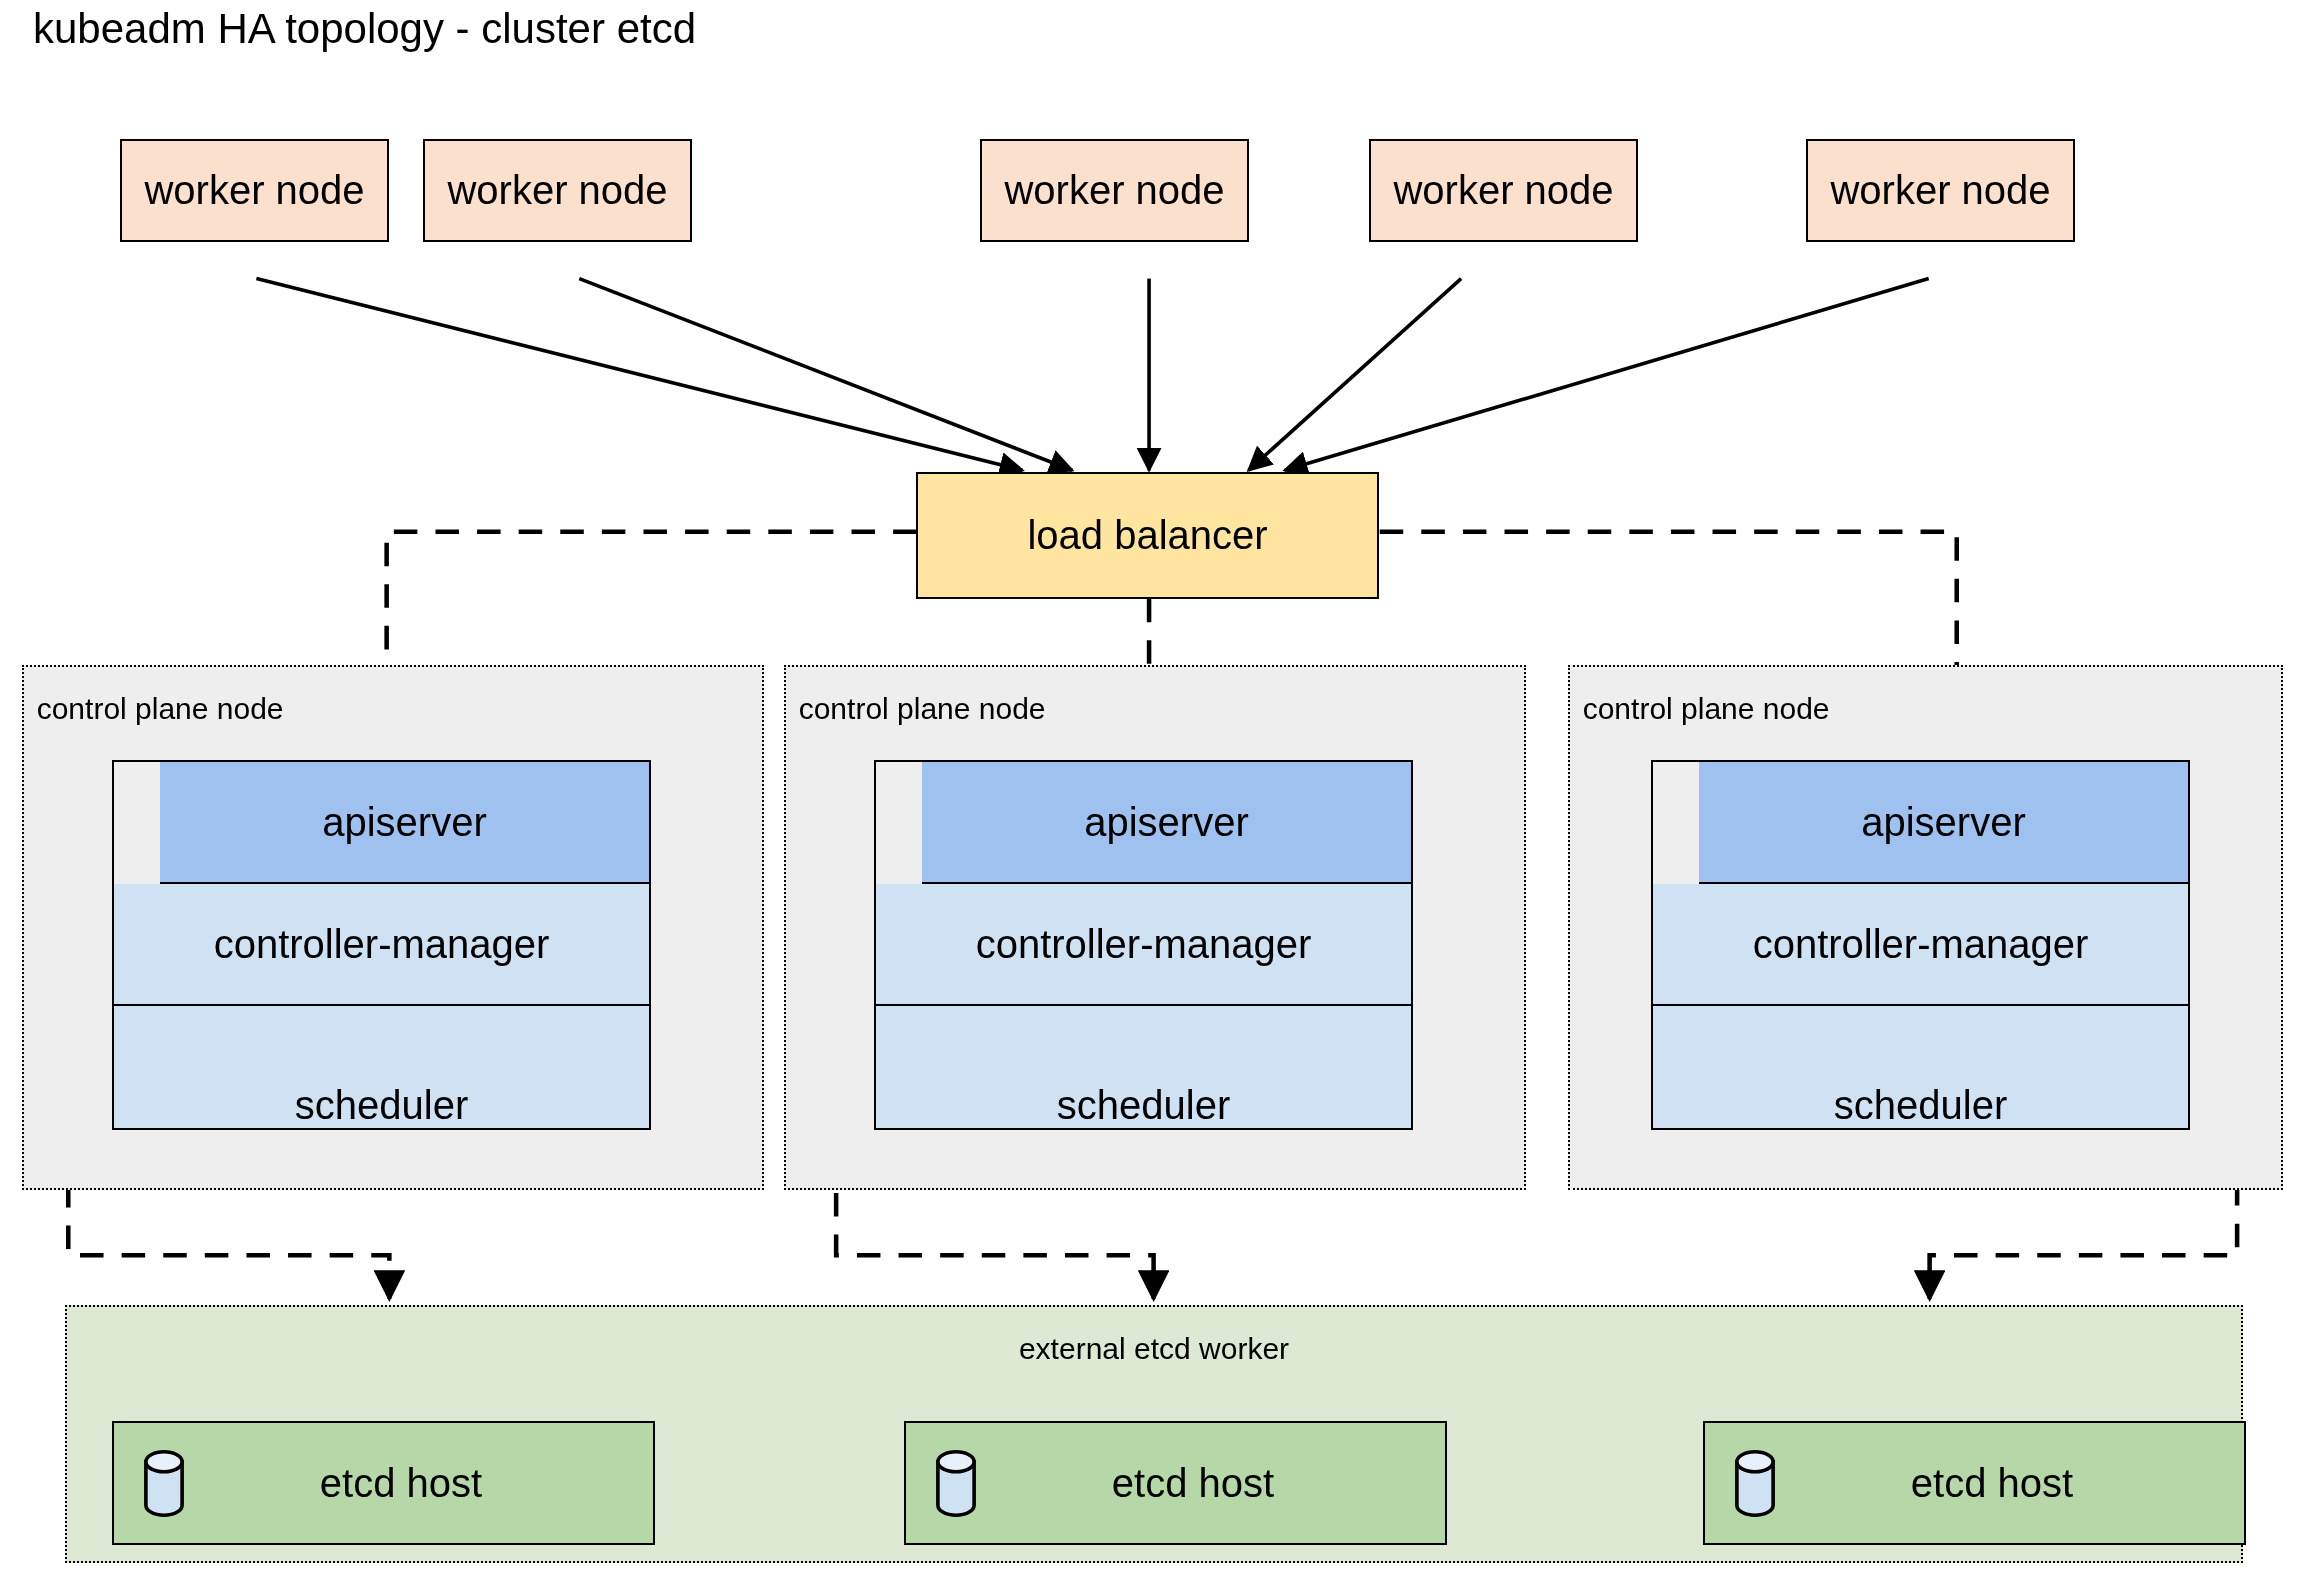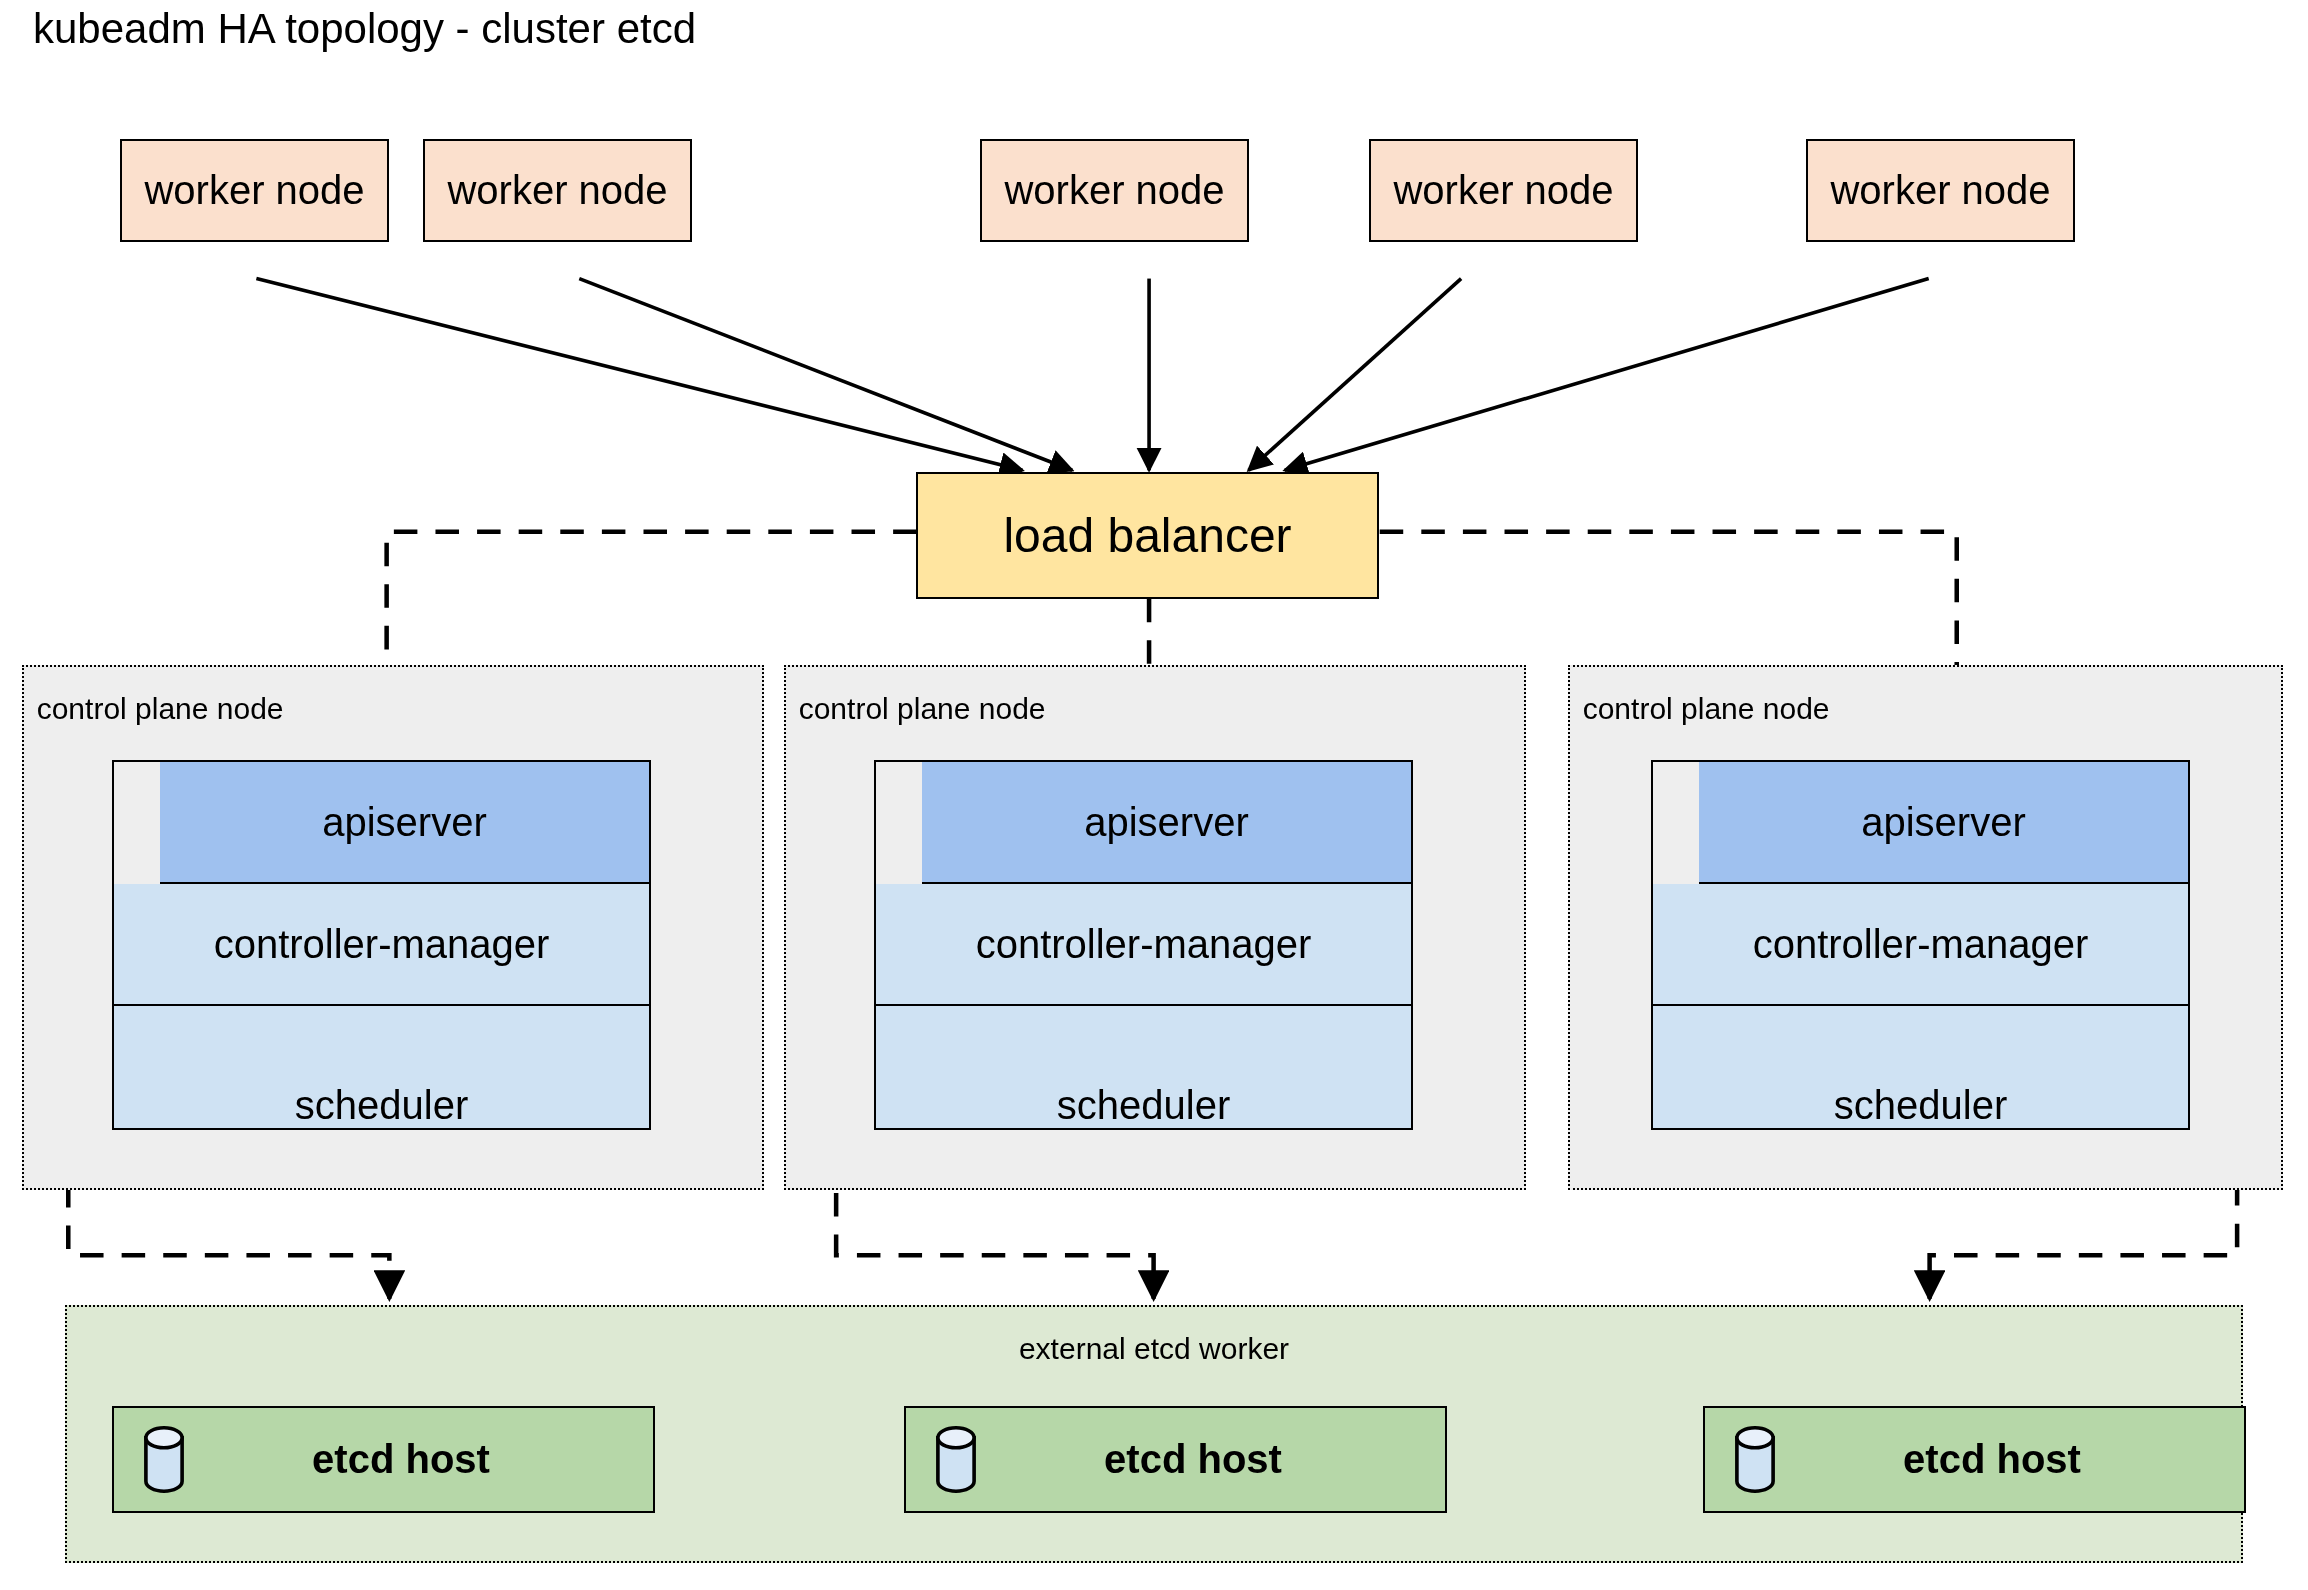--- a/index.html
+++ b/index.html
@@ -47,21 +47,21 @@
     background: #fbe0cd;
     border: 2.7px solid #000000;
     font-size: 40px;
     color: #000000;
     top: 139px;
     height: 103px;
   }
   #load-balancer {
     background: #ffe5a0;
     border: 2.7px solid #000000;
-    font-size: 48px;
+    font-size: 40px;
     color: #000000;
     left: 916px;
     top: 472px;
     width: 463px;
     height: 127px;
   }
   .control-plane-node {
     background: #eeeeee;
     border: 2.7px dotted #000000;
     top: 665px;
@@ -120,29 +120,28 @@
     position: absolute;
     left: 0;
     right: 0;
     top: 25px;
     text-align: center;
     font-size: 30px;
     color: #000000;
   }
   .etcd-host {
     position: absolute;
-    top: 99px;
+    top: 114px;
     width: 543px;
-    height: 107px;
+    height: 124px;
     background: #b6d7a8;
     border: 2.7px solid #000000;
     box-sizing: border-box;
     display: flex;
     align-items: center;
-    font-weight: bold;
   }
   .etcd-cyl {
     width: 42px;
     height: 67px;
     margin-left: 29px;
     flex: 0 0 auto;
   }
   .etcd-host-label {
     flex: 1 1 auto;
     text-align: center;

